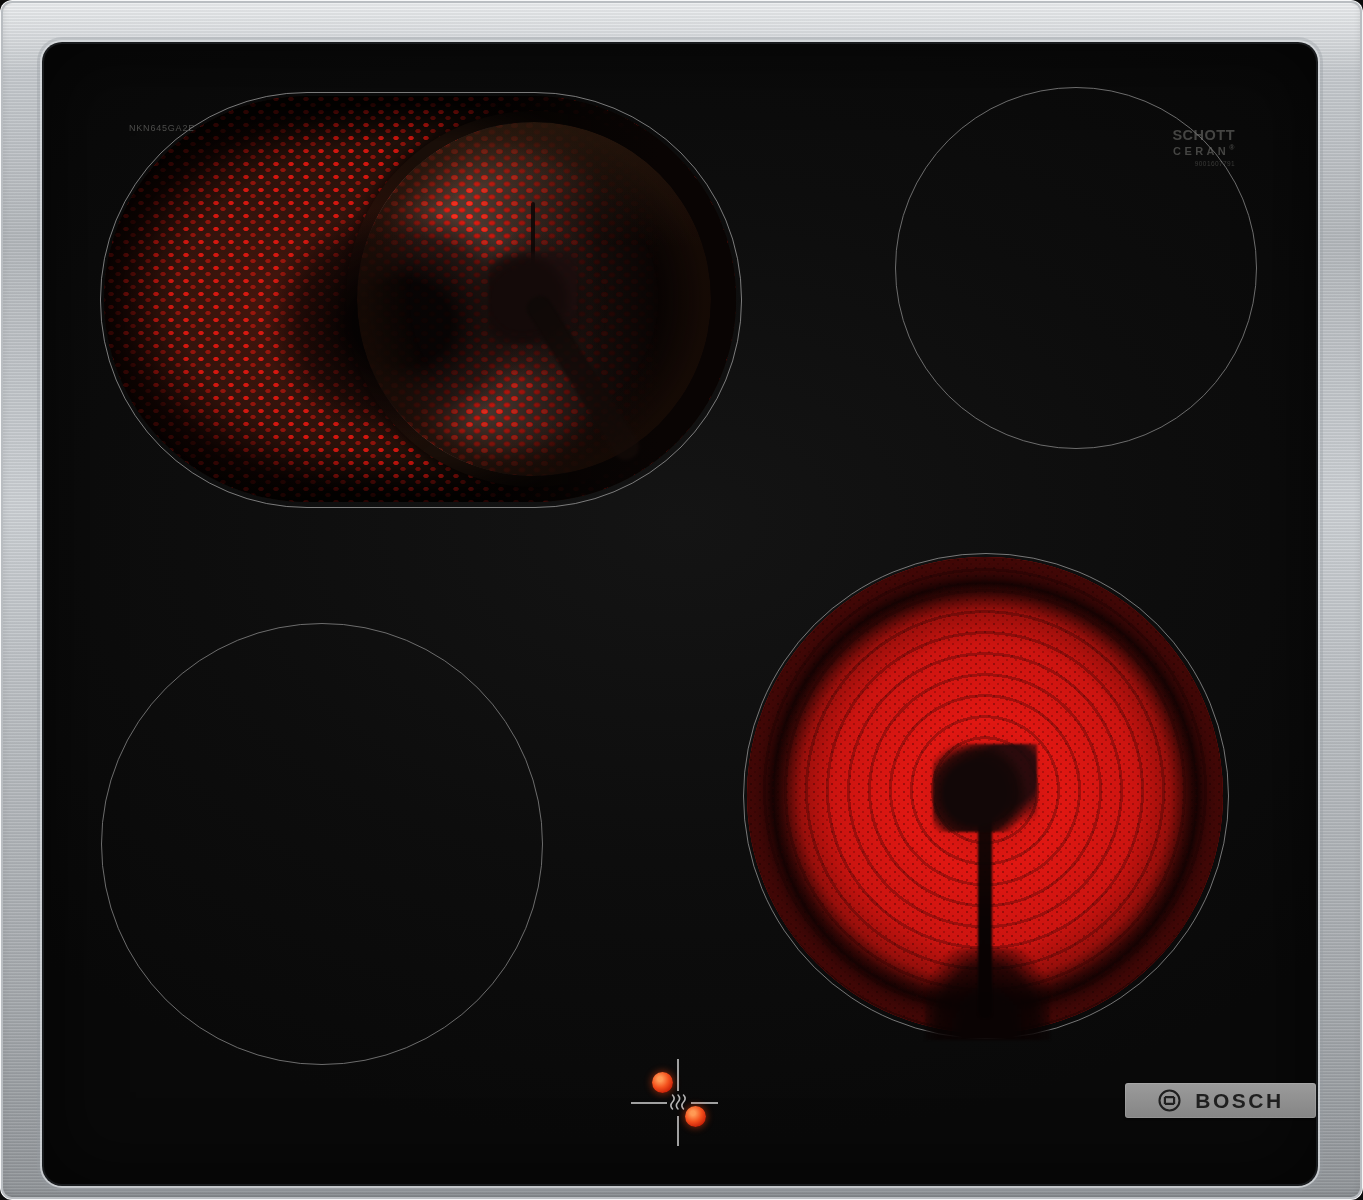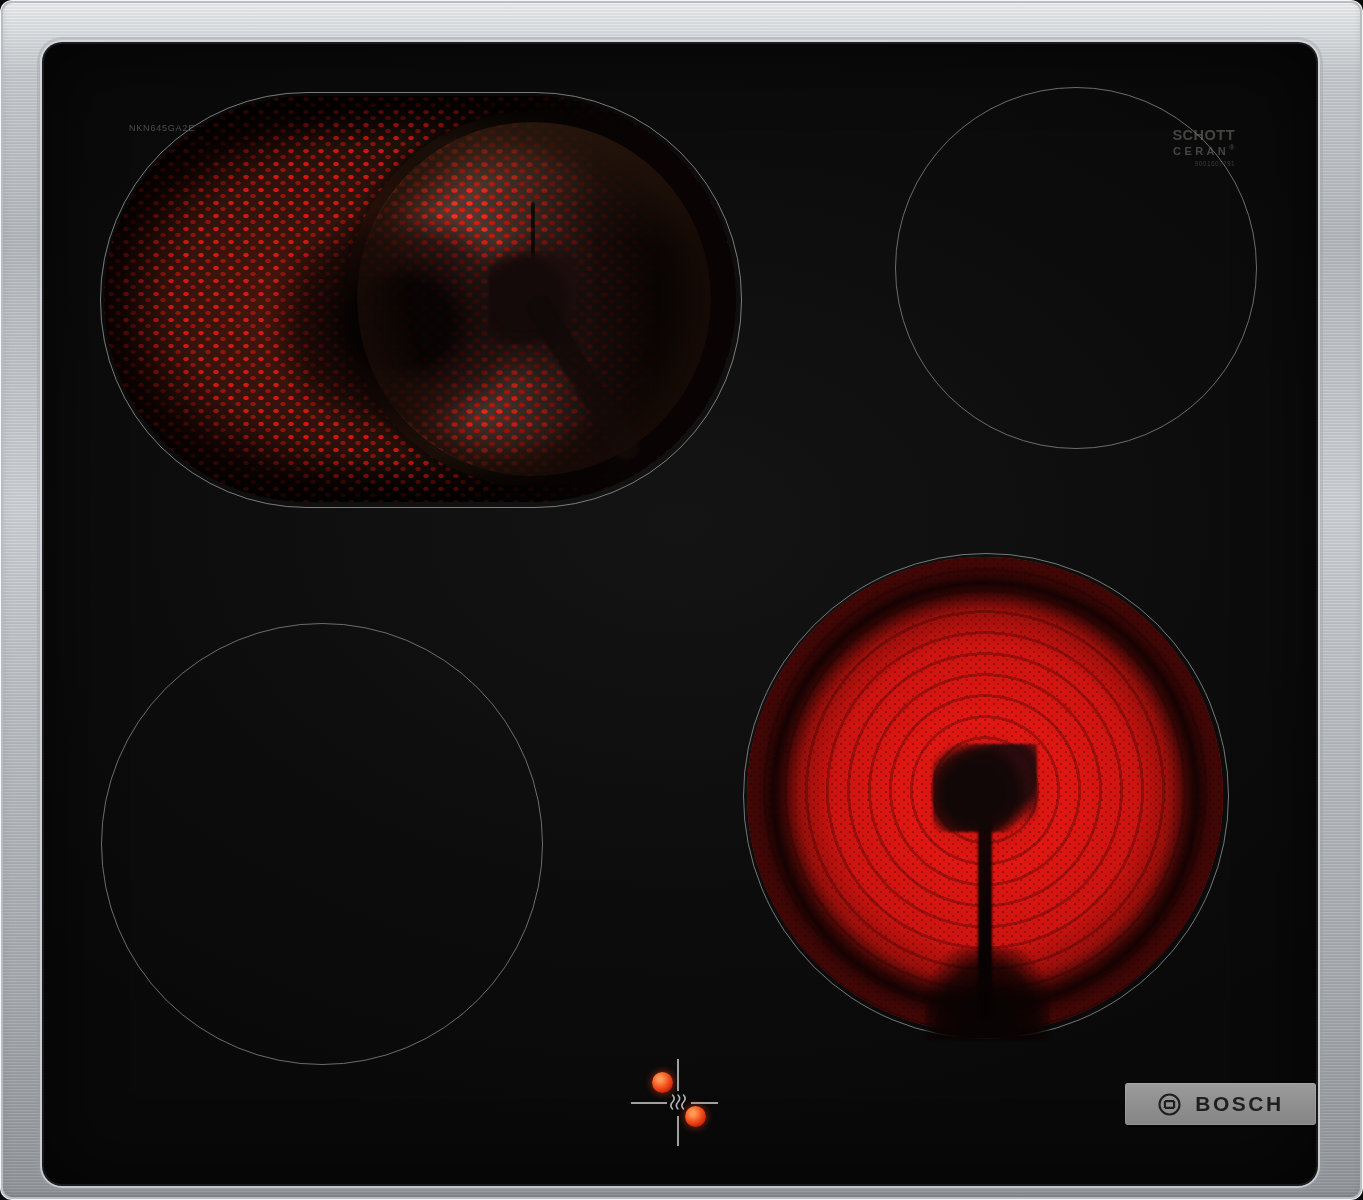--- a/index.html
+++ b/index.html
@@ -179,21 +179,21 @@
   .hot-dot{
     position:absolute;width:21px;height:21px;border-radius:50%;
     background:radial-gradient(circle at 38% 34%, #ff9a55 0 12%, var(--indicator-orange,#f4511d) 45%, #c51c05 78%, #7c0f02 100%);
     box-shadow:0 0 7px 1px rgba(255,70,15,.45);
   }
   .dot-1{left:652px;top:1072px;}
   .dot-2{left:685px;top:1106px;}
 
   
   .bosch-badge{
-    position:absolute;left:1125px;top:1083px;width:191px;height:42px;border-radius:3px;
+    position:absolute;left:1125px;top:1083px;width:191px;height:35px;border-radius:3px;
     background:linear-gradient(180deg,#9b9b9b,var(--badge-gray,#858585));
     display:flex;align-items:center;justify-content:center;gap:13px;
     box-shadow:inset 0 0 0 1px rgba(255,255,255,.12), 0 1px 2px rgba(0,0,0,.5);
   }
   .bosch-badge .brand-text{
     font-size:21px;font-weight:bold;letter-spacing:2.5px;color:var(--badge-text,#1f1f1f);
   }
 </style>
 </head>
 <body>

